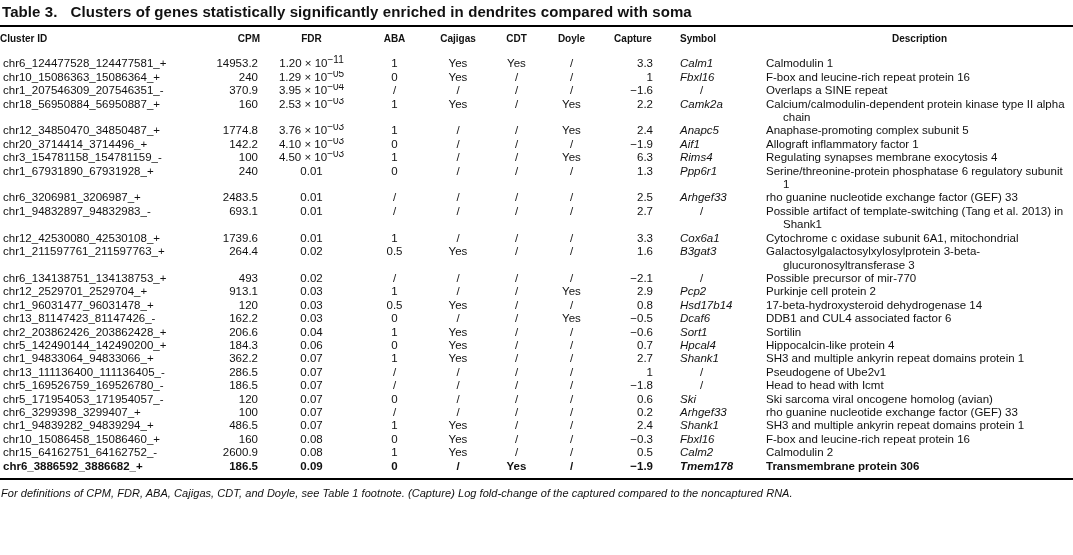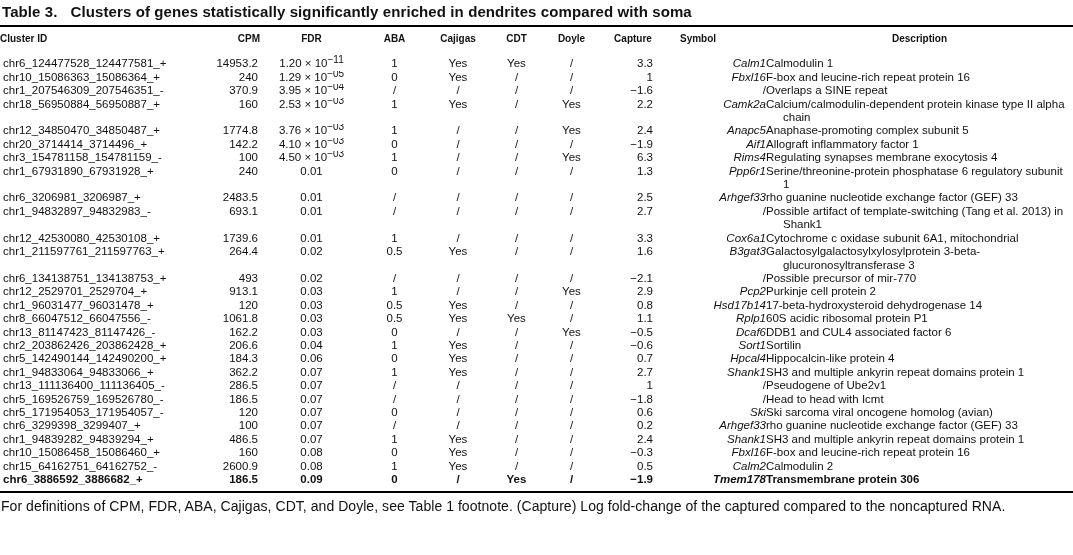--- a/index.html
+++ b/index.html
@@ -46,35 +46,36 @@
   .c-cpm      { width: 48px;  text-align: right; }
   td.c-cpm    { padding-right: 2px; }
   .c-fdr      { width: 103px; text-align: center; }
   .c-aba      { width: 63px;  text-align: center; }
   .c-cajigas  { width: 64px;  text-align: center; }
   .c-cdt      { width: 53px;  text-align: center; }
   .c-doyle    { width: 57px;  text-align: center; }
   .c-capture  { width: 66px;  text-align: right; }
   td.c-capture{ padding-right: 13px; }
   th.c-capture{ text-align: center; }
-  .c-symbol   { width: 100px; text-align: right; }
+  .c-symbol   { width: 100px; text-align: left; }
   td.c-symbol { padding-left: 14px; font-style: italic; }
   td.c-symbol.slash { font-style: normal; padding-left: 34px; }
   th.c-symbol { text-align: left; padding-left: 14px; }
   .c-desc     { width: 307px; text-align: left; }
   th.c-desc   { text-align: center; }
   td.c-desc   { white-space: normal; padding-right: 4px; }
   td.c-desc .hang { padding-left: 17px; text-indent: -17px; }
 
   sup.exp { font-size: 10px; vertical-align: baseline; position: relative; top: -4px; letter-spacing: 0; }
 
   .footnote {
-    font-size: 14px; line-height: 13px;
+    font-size: 11px; line-height: 13px;
     padding: 7px 2px 0 1px;
     letter-spacing: 0.05px;
+    font-style: italic;
   }
 </style>
 </head>
 <body>
 
 <div class="page">
 
   <div class="title-row">
     <span class="title-label">Table 3.</span><span>Clusters of genes statistically significantly enriched in dendrites compared with soma</span>
   </div>
@@ -313,34 +314,20 @@
           <td class="c-cajigas">Yes</td>
           <td class="c-cdt">/</td>
           <td class="c-doyle">/</td>
           <td class="c-capture">0.8</td>
           <td class="c-symbol">Hsd17b14</td>
           <td class="c-desc">
             <div class="hang">17-beta-hydroxysteroid dehydrogenase 14</div>
           </td>
         </tr>
         <tr>
-          <td class="c-cluster">chr8_66047512_66047556_-</td>
-          <td class="c-cpm">1061.8</td>
-          <td class="c-fdr">0.03</td>
-          <td class="c-aba">0.5</td>
-          <td class="c-cajigas">Yes</td>
-          <td class="c-cdt">Yes</td>
-          <td class="c-doyle">/</td>
-          <td class="c-capture">1.1</td>
-          <td class="c-symbol">Rplp1</td>
-          <td class="c-desc">
-            <div class="hang">60S acidic ribosomal protein P1</div>
-          </td>
-        </tr>
-        <tr>
           <td class="c-cluster">chr13_81147423_81147426_-</td>
           <td class="c-cpm">162.2</td>
           <td class="c-fdr">0.03</td>
           <td class="c-aba">0</td>
           <td class="c-cajigas">/</td>
           <td class="c-cdt">/</td>
           <td class="c-doyle">Yes</td>
           <td class="c-capture">−0.5</td>
           <td class="c-symbol">Dcaf6</td>
           <td class="c-desc">

